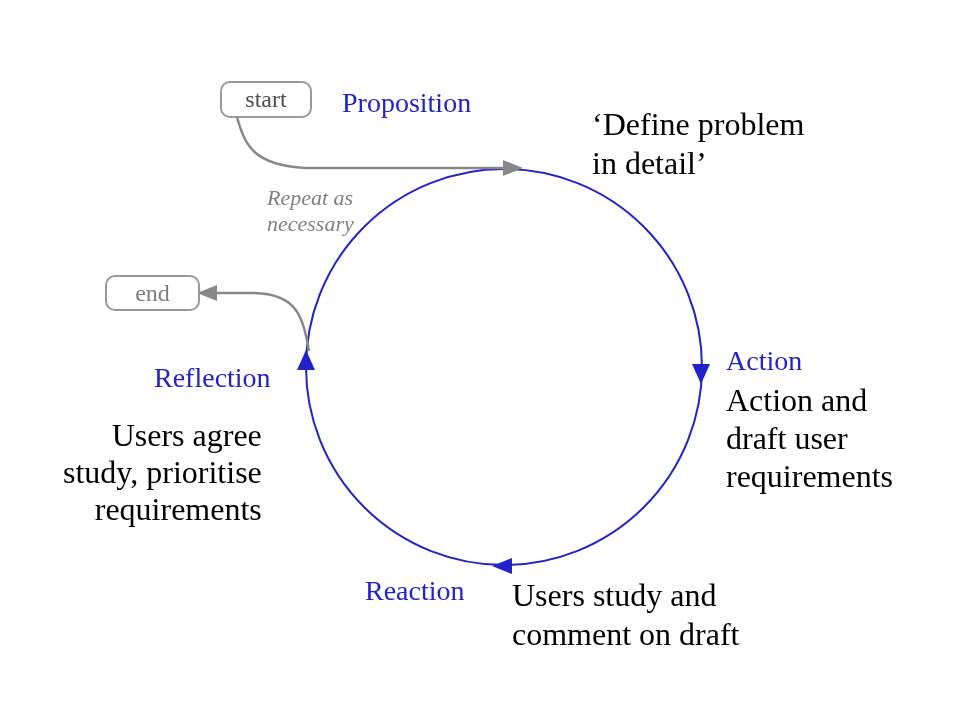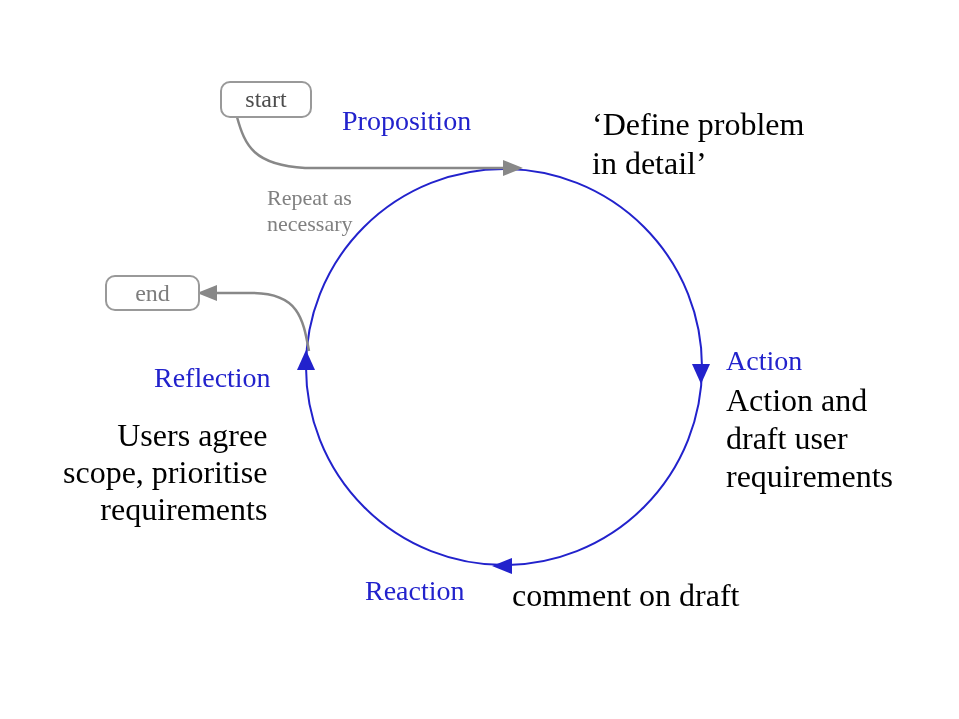--- a/index.html
+++ b/index.html
@@ -31,20 +31,21 @@
   }
   .note {
     color: #000000;
     font-size: 32px;
   }
   .note .ln {
     display: block;
   }
   .muted-note {
     color: #808080;
+    font-style: italic;
     font-size: 22px;
     line-height: 26px;
   }
   .muted-note .ln {
     display: block;
   }
   .node {
     position: absolute;
     border: 2px solid #999999;
     border-radius: 10px;
@@ -56,21 +57,21 @@
     box-sizing: border-box;
   }
   .node-start {
     left: 220px; top: 81px; width: 92px; height: 37px;
     color: #4d4d4d;
   }
   .node-end {
     left: 105px; top: 275px; width: 95px; height: 36px;
     color: #7d7d7d;
   }
-  .lbl-proposition { left: 342px; top: 106px; }
+  .lbl-proposition { left: 342px; top: 88px; }
   .note-define     { left: 592px; top: 105px; line-height: 39px; }
   .note-repeat     { left: 267px; top: 185px; }
   .lbl-reflection  { left: 154px; top: 363px; text-align: right; }
   .note-agree      { left: 63px;  top: 417px; line-height: 37px; text-align: right; }
   .lbl-action      { left: 726px; top: 346px; }
   .note-elicit     { left: 726px; top: 381px; line-height: 38px; }
   .lbl-reaction    { left: 365px; top: 576px; }
   .note-study      { left: 512px; top: 576px; line-height: 39px; }
 </style>
 </head>
@@ -115,22 +116,23 @@
     <span class="ln">in detail’</span>
   </div>
 
   <div class="abs note note-elicit">
     <span class="ln">Action and</span>
     <span class="ln">draft user</span>
     <span class="ln">requirements</span>
   </div>
 
   <div class="abs note note-study">
+    <span class="ln">Users study and</span>
     <span class="ln">comment on draft</span>
   </div>
 
   <div class="abs note note-agree">
     <span class="ln">Users agree</span>
-    <span class="ln">scope, prioritise</span>
+    <span class="ln">study, prioritise</span>
     <span class="ln">requirements</span>
   </div>
 
 </div>
 
 </body></html>

